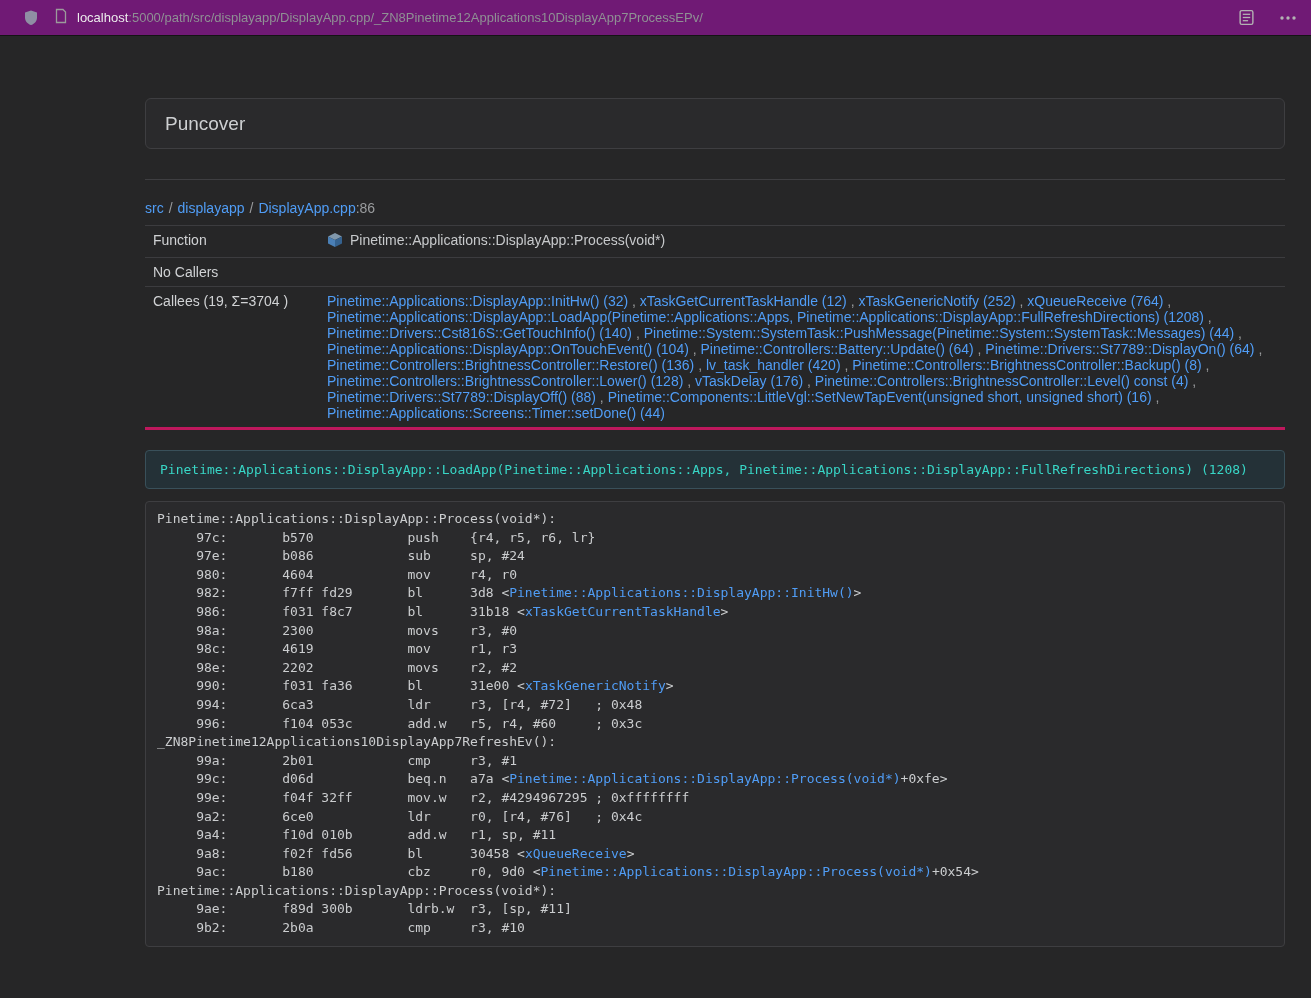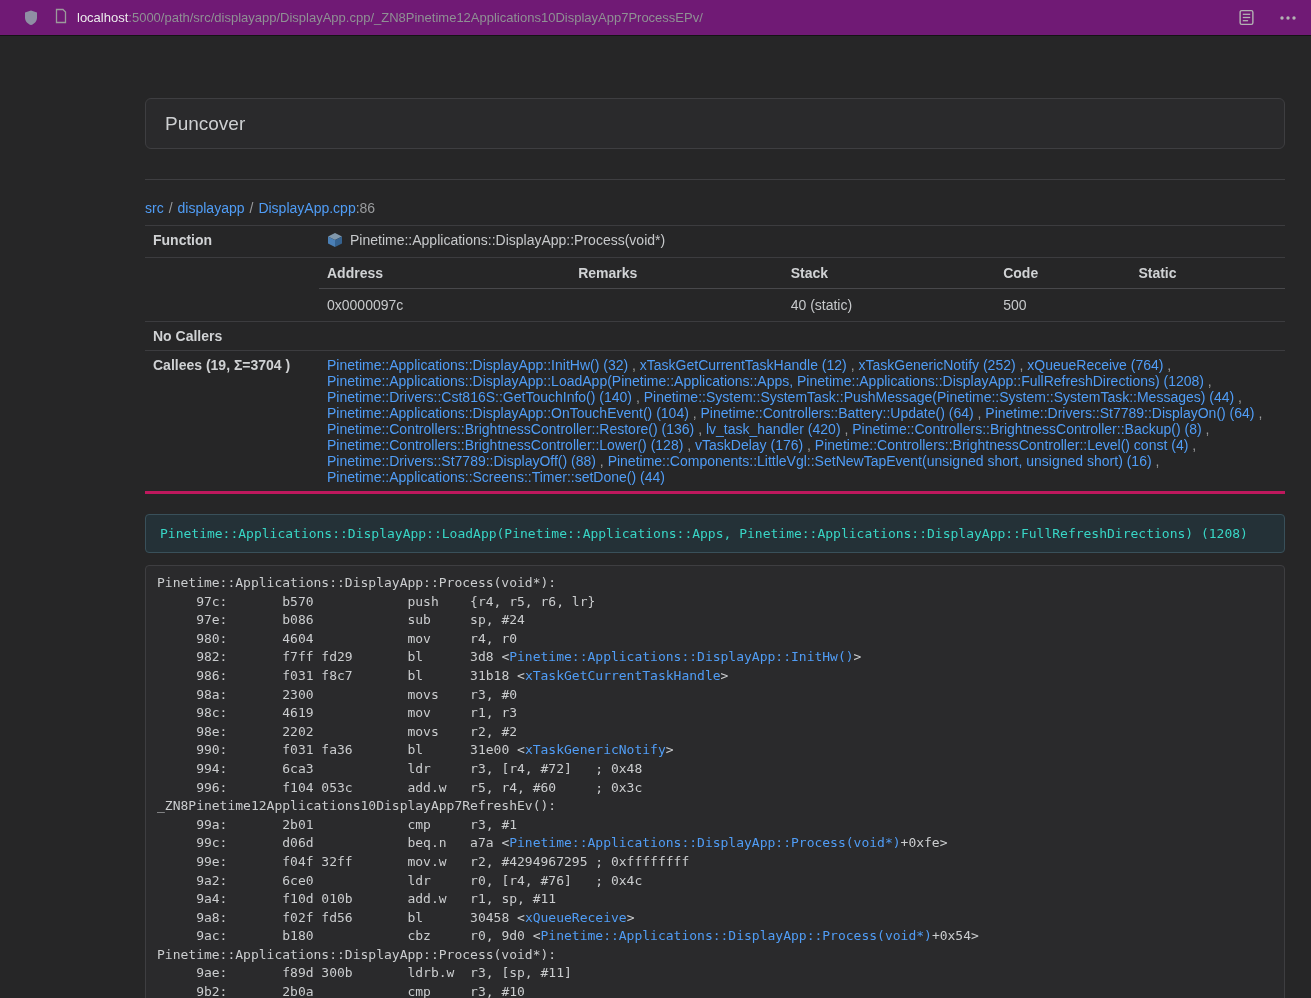--- a/index.html
+++ b/index.html
@@ -23,21 +23,21 @@
           border-radius:6px;display:flex;align-items:center;box-sizing:border-box;}
   .brand{font-size:19px;color:#cdcfd1;padding:0 19px;}
   hr{border:0;border-top:1px solid #3e3e41;margin:30px 0 0 0;}
   .breadcrumb{margin-top:20px;}
   .crumb-sep{color:#9a9c9e;margin:0 5px;}
   .crumb-line{color:#9a9c9e;text-align:center;}
 
   table.fn{width:100%;border-collapse:collapse;margin-top:9px;}
   table.fn > tbody > tr > td{border-top:1px solid #3c3c3f;padding:6px 8px;vertical-align:top;}
   table.fn > tbody > tr.last > td{border-bottom:3px solid #be185d;}
-  td.lbl{width:158px;font-weight:bold;color:#d0d2d4;white-space:nowrap;margin-top:10px;}
+  td.lbl{width:158px;font-weight:normal;color:#d0d2d4;white-space:nowrap;margin-top:10px;}
   td.nested{padding:0 !important;}
   table.inner{width:100%;border-collapse:collapse;}
   table.inner th{text-align:left;font-weight:bold;padding:7px 8px;
                  border-bottom:1px solid #48484b;color:#d0d2d4;}
   table.inner td{padding:8px 8px;}
   .c-addr{width:26%;} .c-rem{width:22%;} .c-stack{width:22%;} .c-code{width:14%;} .c-stat{width:16%;}
   .callees{line-height:16px;}
   .sep{color:#9a9c9e;}
   .fn-icon{display:inline-block;vertical-align:-3px;margin-right:7px;}
 
@@ -104,45 +104,20 @@
           <span class="fn-icon">
             <svg width="16" height="16" viewBox="0 0 16 16">
                 <path d="M8 1 L15 4.5 L8 8 L1 4.5 Z" fill="#8097ab"></path>
                 <path d="M1 4.5 L8 8 V15 L1 11.5 Z" fill="#4a7fb5"></path>
                 <path d="M15 4.5 L8 8 V15 L15 11.5 Z" fill="#35628f"></path>
               </svg>
           </span><span>Pinetime::Applications::DisplayApp::Process(void*)</span>
         </td>
       </tr>
       <tr>
-        <td class="lbl"></td>
-        <td class="nested">
-          <table class="inner">
-            <thead>
-              <tr>
-                <th class="c-addr">Address</th>
-                <th class="c-rem">Remarks</th>
-                <th class="c-stack">Stack</th>
-                <th class="c-code">Code</th>
-                <th class="c-stat">Static</th>
-              </tr>
-            </thead>
-            <tbody>
-              <tr>
-                <td>0x0000097c</td>
-                <td></td>
-                <td>40 (static)</td>
-                <td>500</td>
-                <td></td>
-              </tr>
-            </tbody>
-          </table>
-        </td>
-      </tr>
-      <tr>
         <td class="lbl">No Callers</td>
         <td></td>
       </tr>
       <tr class="last">
         <td class="lbl">Callees (19, Σ=3704 )</td>
         <td class="callees"><a href="#">Pinetime::Applications::DisplayApp::InitHw() (32)</a><span class="sep"> , </span><a href="#">xTaskGetCurrentTaskHandle (12)</a><span class="sep"> , </span><a href="#">xTaskGenericNotify (252)</a><span class="sep"> , </span><a href="#">xQueueReceive (764)</a><span class="sep"> , </span><a href="#">Pinetime::Applications::DisplayApp::LoadApp(Pinetime::Applications::Apps, Pinetime::Applications::DisplayApp::FullRefreshDirections) (1208)</a><span class="sep"> , </span><a href="#">Pinetime::Drivers::Cst816S::GetTouchInfo() (140)</a><span class="sep"> , </span><a href="#">Pinetime::System::SystemTask::PushMessage(Pinetime::System::SystemTask::Messages) (44)</a><span class="sep"> , </span><a href="#">Pinetime::Applications::DisplayApp::OnTouchEvent() (104)</a><span class="sep"> , </span><a href="#">Pinetime::Controllers::Battery::Update() (64)</a><span class="sep"> , </span><a href="#">Pinetime::Drivers::St7789::DisplayOn() (64)</a><span class="sep"> , </span><a href="#">Pinetime::Controllers::BrightnessController::Restore() (136)</a><span class="sep"> , </span><a href="#">lv_task_handler (420)</a><span class="sep"> , </span><a href="#">Pinetime::Controllers::BrightnessController::Backup() (8)</a><span class="sep"> , </span><a href="#">Pinetime::Controllers::BrightnessController::Lower() (128)</a><span class="sep"> , </span><a href="#">vTaskDelay (176)</a><span class="sep"> , </span><a href="#">Pinetime::Controllers::BrightnessController::Level() const (4)</a><span class="sep"> , </span><a href="#">Pinetime::Drivers::St7789::DisplayOff() (88)</a><span class="sep"> , </span><a href="#">Pinetime::Components::LittleVgl::SetNewTapEvent(unsigned short, unsigned short) (16)</a><span class="sep"> , </span><a href="#">Pinetime::Applications::Screens::Timer::setDone() (44)</a></td>
       </tr>
     </tbody>
   </table>
 

